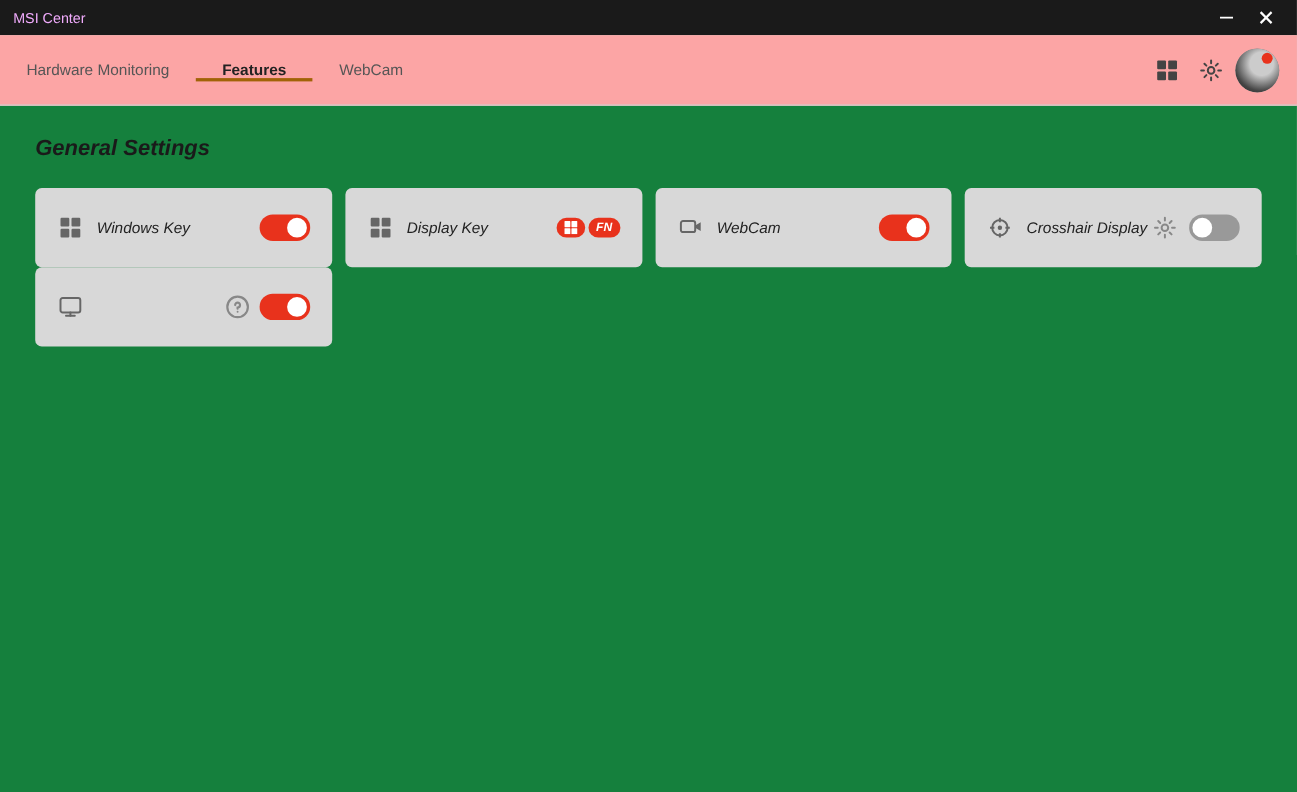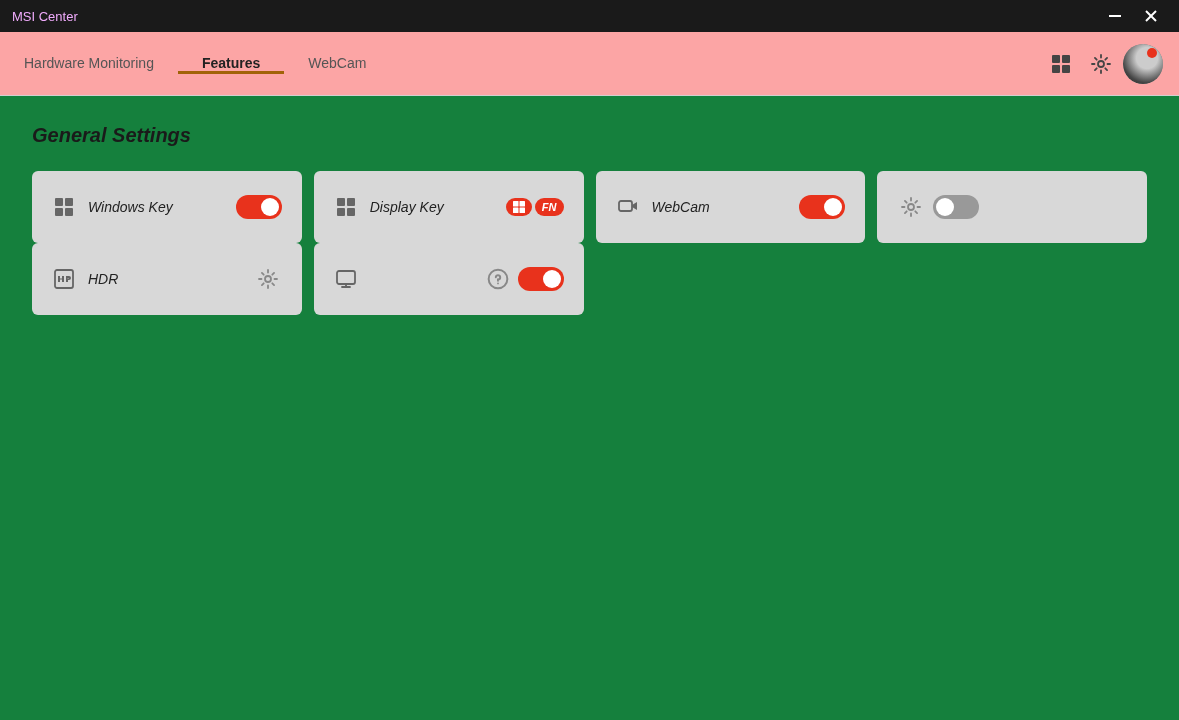--- a/index.html
+++ b/index.html
@@ -436,56 +436,50 @@
           <span class="card-label">WebCam</span>
         </div>
         <div class="card-right">
           <button class="toggle on">
             <div class="toggle-thumb"></div>
           </button>
         </div>
       </div>
 
       <div class="card">
+        <div class="card-left">
+          <div class="card-icon">
+            <svg viewBox="0 0 22 22" fill="none" xmlns="http://www.w3.org/2000/svg">
+              <circle cx="11" cy="11" r="7" stroke="#666" stroke-width="1.8"></circle>
+              <circle cx="11" cy="11" r="2" fill="#666"></circle>
+              <line x1="11" y1="2" x2="11" y2="6" stroke="#666" stroke-width="1.8"></line>
+              <line x1="11" y1="16" x2="11" y2="20" stroke="#666" stroke-width="1.8"></line>
+              <line x1="2" y1="11" x2="6" y2="11" stroke="#666" stroke-width="1.8"></line>
+              <line x1="16" y1="11" x2="20" y2="11" stroke="#666" stroke-width="1.8"></line>
+            </svg>
+          </div>
+          <span class="card-label">Crosshair Display</span>
+        </div>
         <div class="card-right">
           <button class="action-btn" style="width:28px;height:28px;">
             <svg class="gear-icon" viewBox="0 0 22 22" fill="none" xmlns="http://www.w3.org/2000/svg">
               <circle cx="11" cy="11" r="3" stroke="#888" stroke-width="1.8"></circle>
               <path d="M11 2v2.5M11 17.5V20M20 11h-2.5M4.5 11H2M17.07 4.93l-1.77 1.77M6.7 15.3l-1.77 1.77M17.07 17.07l-1.77-1.77M6.7 6.7L4.93 4.93" stroke="#888" stroke-width="1.8" stroke-linecap="round"></path>
             </svg>
           </button>
           <button class="toggle off">
             <div class="toggle-thumb"></div>
           </button>
         </div>
       </div>
 
     </div>
 
     <div class="cards-grid-bottom">
 
-      <div class="card">
-        <div class="card-left">
-          <div class="card-icon">
-            <svg viewBox="0 0 22 22" fill="none" xmlns="http://www.w3.org/2000/svg">
-              <rect x="2" y="2" width="18" height="18" rx="2" stroke="#666" stroke-width="1.8"></rect>
-              <path d="M5 14V8h2v2.5h2V8h2v6H9v-2.5H7V14H5zM13 8h3a2 2 0 010 4h-1v2h-2V8zm2 2.5V10h-.5v1H15a.5.5 0 000-1h-.5v.5z" fill="#666"></path>
-            </svg>
-          </div>
-          <span class="card-label">HDR</span>
-        </div>
-        <div class="card-right">
-          <button class="action-btn" style="width:28px;height:28px;">
-            <svg class="gear-icon" viewBox="0 0 22 22" fill="none" xmlns="http://www.w3.org/2000/svg">
-              <circle cx="11" cy="11" r="3" stroke="#888" stroke-width="1.8"></circle>
-              <path d="M11 2v2.5M11 17.5V20M20 11h-2.5M4.5 11H2M17.07 4.93l-1.77 1.77M6.7 15.3l-1.77 1.77M17.07 17.07l-1.77-1.77M6.7 6.7L4.93 4.93" stroke="#888" stroke-width="1.8" stroke-linecap="round"></path>
-            </svg>
-          </button>
-        </div>
-      </div>
 
       <div class="card">
         <div class="card-left">
           <div class="card-icon">
             <svg viewBox="0 0 22 22" fill="none" xmlns="http://www.w3.org/2000/svg">
               <rect x="2" y="3" width="18" height="13" rx="2" stroke="#666" stroke-width="1.8"></rect>
               <path d="M7 19h8" stroke="#666" stroke-width="1.8" stroke-linecap="round"></path>
               <path d="M11 19v-3" stroke="#666" stroke-width="1.8" stroke-linecap="round"></path>
             </svg>
           </div>

